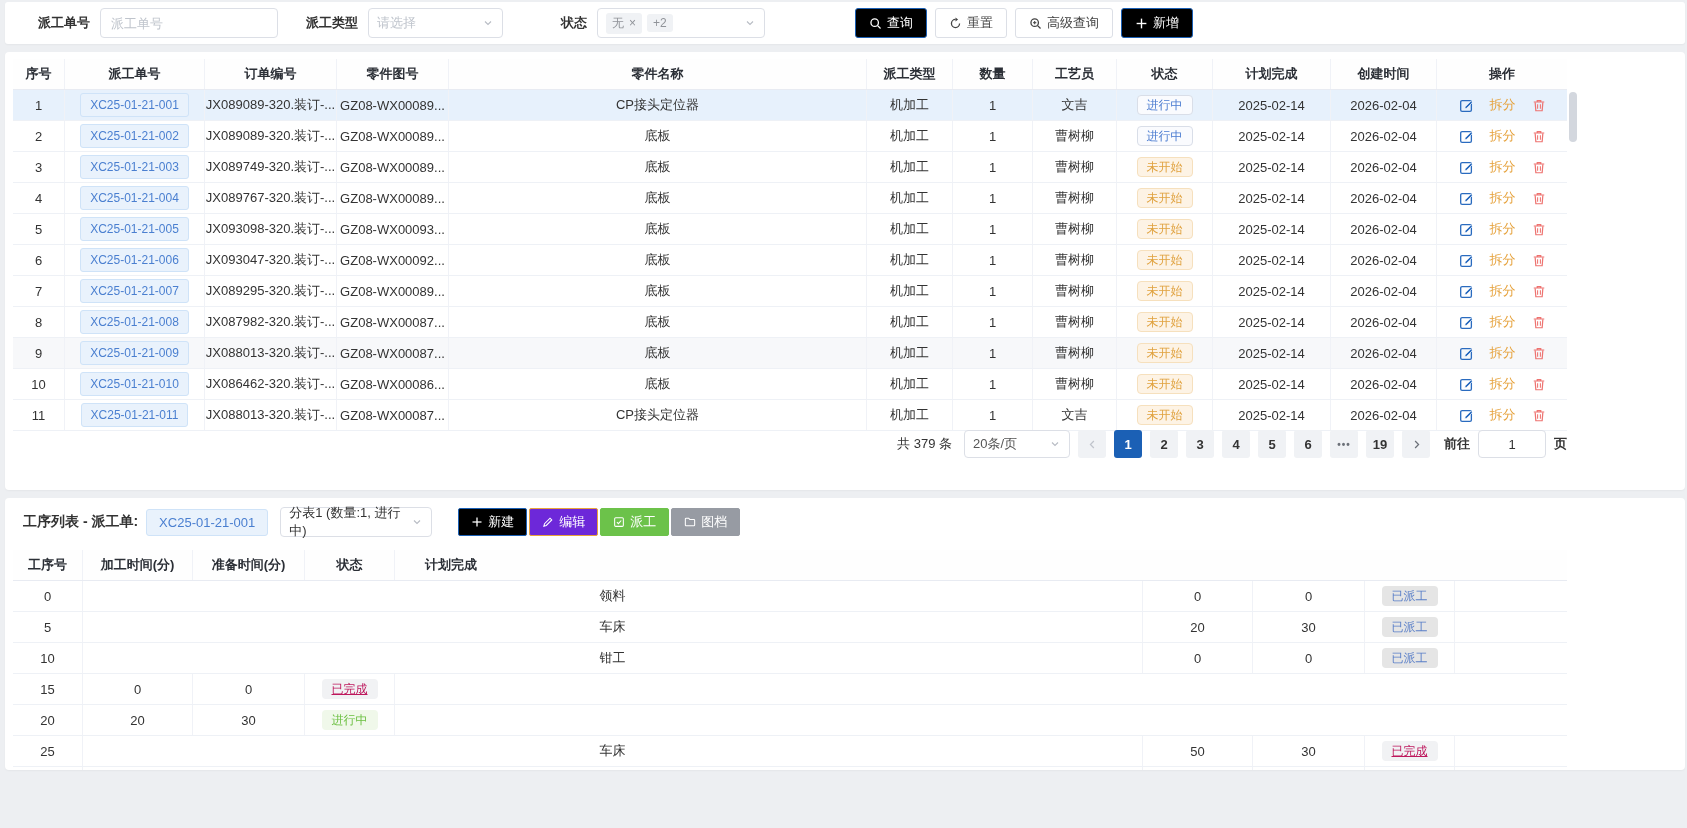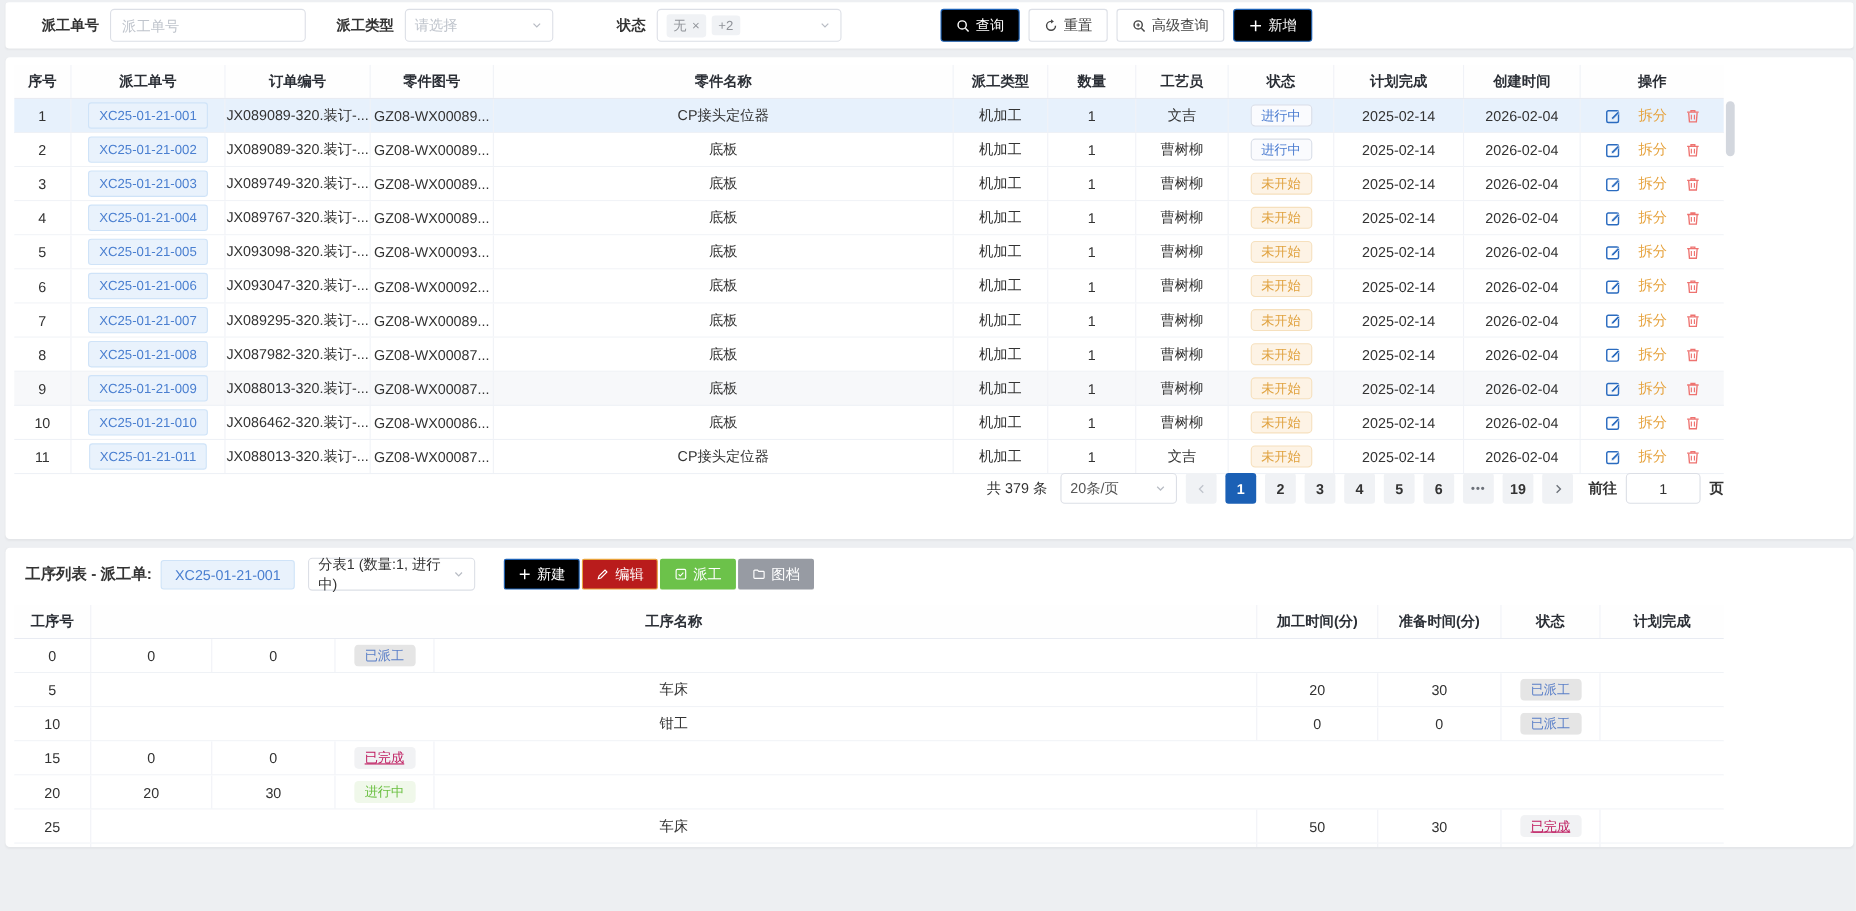--- a/index.html
+++ b/index.html
@@ -22,21 +22,21 @@
   .select .chev { color:#b8bcc4; margin-left:6px; display:flex; }
   .mini-tag { background:#f0f2f5; color:#909399; border-radius:3px; padding:2px 6px;
     font-size:12px; margin-right:5px; display:inline-flex; align-items:center; }
   .mini-tag .x { margin-left:5px; color:#909399; cursor:pointer; font-size:12px; }
 
   .btn { height:30px; display:inline-flex; align-items:center; gap:5px; padding:0 13px;
     border-radius:3px; border:1px solid #dcdfe6; background:#fff; color:#444;
     font-size:13px; cursor:pointer; font-family:inherit; white-space:nowrap; }
   .btn svg { display:block; }
   .btn.primary { background:#000000; border-color:#1b60b5; color:#fff; }
-  .btn.orange  { background:#b91c1c; border-color:#e9a23b; color:#fff; }
+  .btn.orange  { background:#6d28d9; border-color:#e9a23b; color:#fff; }
   .btn.green   { background:#6cc24a; border-color:#6cc24a; color:#fff; }
   .btn.gray    { background:#979ba3; border-color:#979ba3; color:#fff; }
   .btn.sm { height:28px; padding:0 12px; }
 
   
   .tbl { margin-left:8px; margin-right:118px; }
   .tr { display:flex; align-items:stretch; border-bottom:1px solid #eef1f6; background:#fff; }
   .tr.head { border-bottom:1px solid #e8ebf2; background:#fefefe; }
   .tr.head .td { font-weight:700; color:#2b2f36; }
   .tr.selected { background:#e7f1fc; }
@@ -661,30 +661,30 @@
             </svg>
           </span>
         <span>图档</span>
       </button>
     </div>
   </div>
 
   <div class="tbl">
     <div class="tr head">
       <div class="td b-no">工序号</div>
-      <div class="td b-name">工序名称</div>
       <div class="td b-time">加工时间(分)</div>
       <div class="td b-prep">准备时间(分)</div>
       <div class="td b-st">状态</div>
       <div class="td b-plan">计划完成</div>
     </div>
     <div>
 
     <div class="tr">
           <div class="td b-no">0</div>
+          <div class="td b-name">领料</div>
           <div class="td b-time">0</div>
           <div class="td b-prep">0</div>
           <div class="td b-st">
             <span class="tag st-disp">已派工</span>
           </div>
           <div class="td b-plan"></div>
         </div>
         <div class="tr">
           <div class="td b-no">5</div>
           <div class="td b-name">车床</div>

